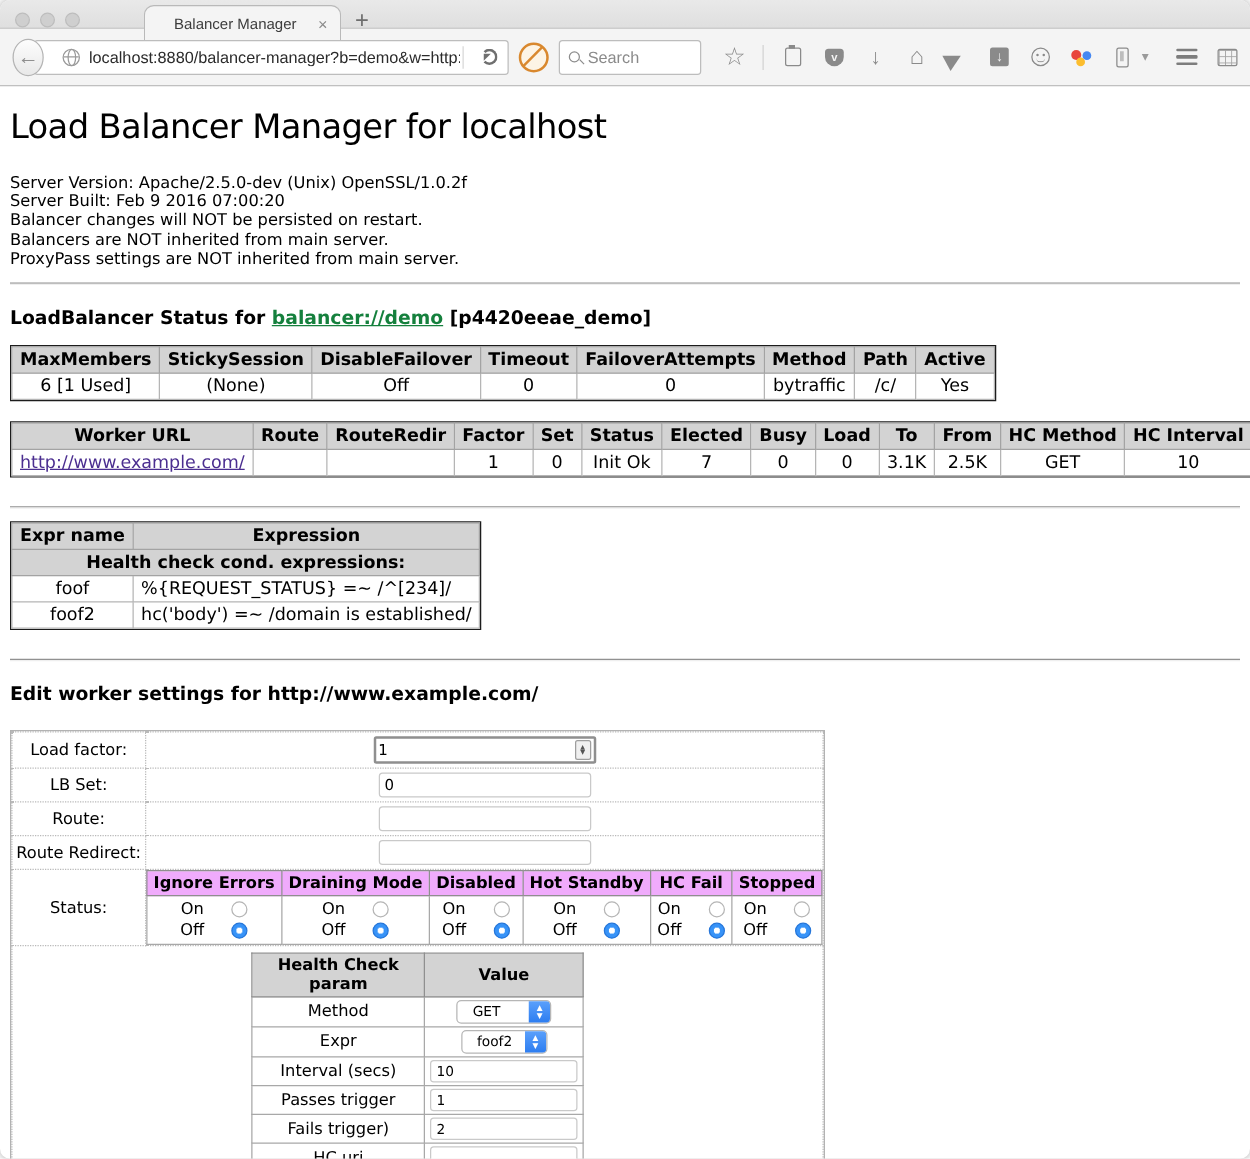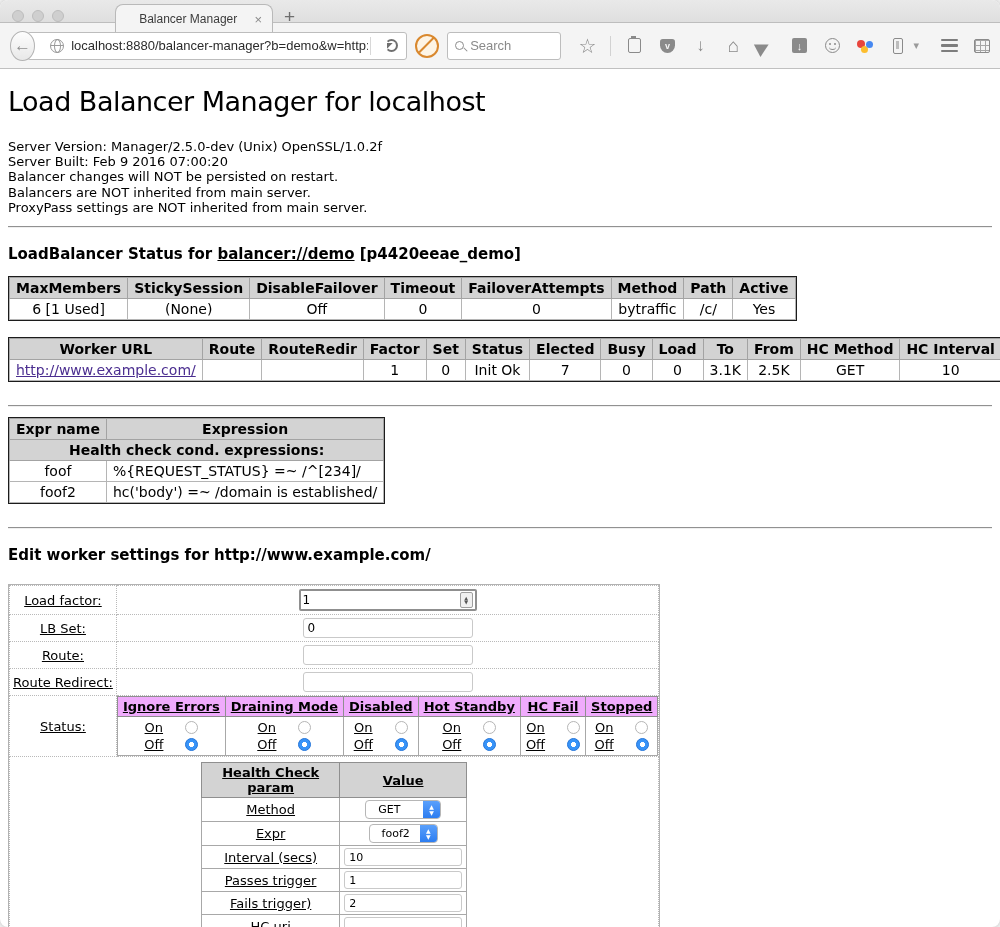--- a/index.html
+++ b/index.html
@@ -88,36 +88,36 @@
             background-size:5px 5px; }
 
   
   .content { padding:0 8px; font-family:"DejaVu Sans", sans-serif; color:#000; font-size:13px; }
   h1.pagetitle { font-size:27px; font-weight:normal; font-family:"DejaVu Sans", sans-serif;
                  margin:17px 0 22px 0; letter-spacing:-0.5px; }
   .svline { font-size:13px; line-height:15.2px; }
   .svblock { margin-bottom:11px; }
   hr.rule { border:none; border-top:1px solid #919191; border-bottom:1px solid #efefef; margin:10px 0; }
   h3.sect { font-size:15px; font-weight:bold; margin:17px 0 13px 0; }
-  h3.sect a { color:#000000; }
+  h3.sect a { color:#15803d; }
   a.vlink { color:#4b2e90; text-decoration:underline; }
 
   .tblwrap { display:inline-block; border:1px solid #1c1c1c; margin-bottom:13px; vertical-align:top; }
   table.grid { border-collapse:collapse; font-size:14px; }
   table.grid th { background:#d3d3d3; font-weight:bold; padding:2px 6px; border:1px solid #a3a3a3;
                   white-space:nowrap; }
   table.grid td { background:#fff; padding:2px 6px; border:1px solid #b5b5b5; text-align:center;
                   white-space:nowrap; }
   table.grid td.left { text-align:left; }
   .workerwrap { margin-top:3px; }
 
   
   .formwrap { display:inline-block; border:1px solid #b2b2b2; margin-top:7px; }
   table.ftable { border-collapse:collapse; font-size:13px; width:563px; }
-  table.ftable > tbody > tr > td { border:1px dotted #b9b9b9; padding:3px;text-decoration:underline; }
+  table.ftable > tbody > tr > td { border:1px dotted #b9b9b9; padding:3px; }
   td.flabel { width:88px; text-align:center; white-space:nowrap; }
   td.fval { text-align:center; }
   .txtin { width:170px; height:20px; border:1px solid #c9c9c9; border-radius:3px; font-size:12px;
            padding:0 4px; font-family:"DejaVu Sans", sans-serif; }
   .numwrap { display:inline-flex; align-items:center; border:2px solid #8f8f8f; border-radius:2px;
              background:#fff; width:178px; height:22px; padding:0 2px; }
   .numwrap input { flex:1; border:none; outline:none; font-size:12px; font-family:"DejaVu Sans", sans-serif; }
   .spinner { width:13px; height:16px; border:1px solid #9e9e9e; background:#f0f0f0; border-radius:2px;
              display:flex; flex-direction:column; align-items:center; justify-content:center;
              font-size:5px; color:#555; line-height:4px; }
@@ -220,21 +220,21 @@
         </span>
       <span class="i-grid"></span>
     </div>
   </div>
 
   <div class="content">
 
     <h1 class="pagetitle">Load Balancer Manager for localhost</h1>
 
     <div class="svblock">
-      <div class="svline">Server Version: Manager/2.5.0-dev (Unix) OpenSSL/1.0.2f</div>
+      <div class="svline">Server Version: Apache/2.5.0-dev (Unix) OpenSSL/1.0.2f</div>
       <div class="svline">Server Built: Feb 9 2016 07:00:20</div>
       <div class="svline">Balancer changes will NOT be persisted on restart.</div>
       <div class="svline">Balancers are NOT inherited from main server.</div>
       <div class="svline">ProxyPass settings are NOT inherited from main server.</div>
     </div>
 
     <hr class="rule">
 
     <h3 class="sect">
       <span>LoadBalancer Status for </span><a class="vlink" href="#">balancer://demo</a><span> [p4420eeae_demo]</span>

